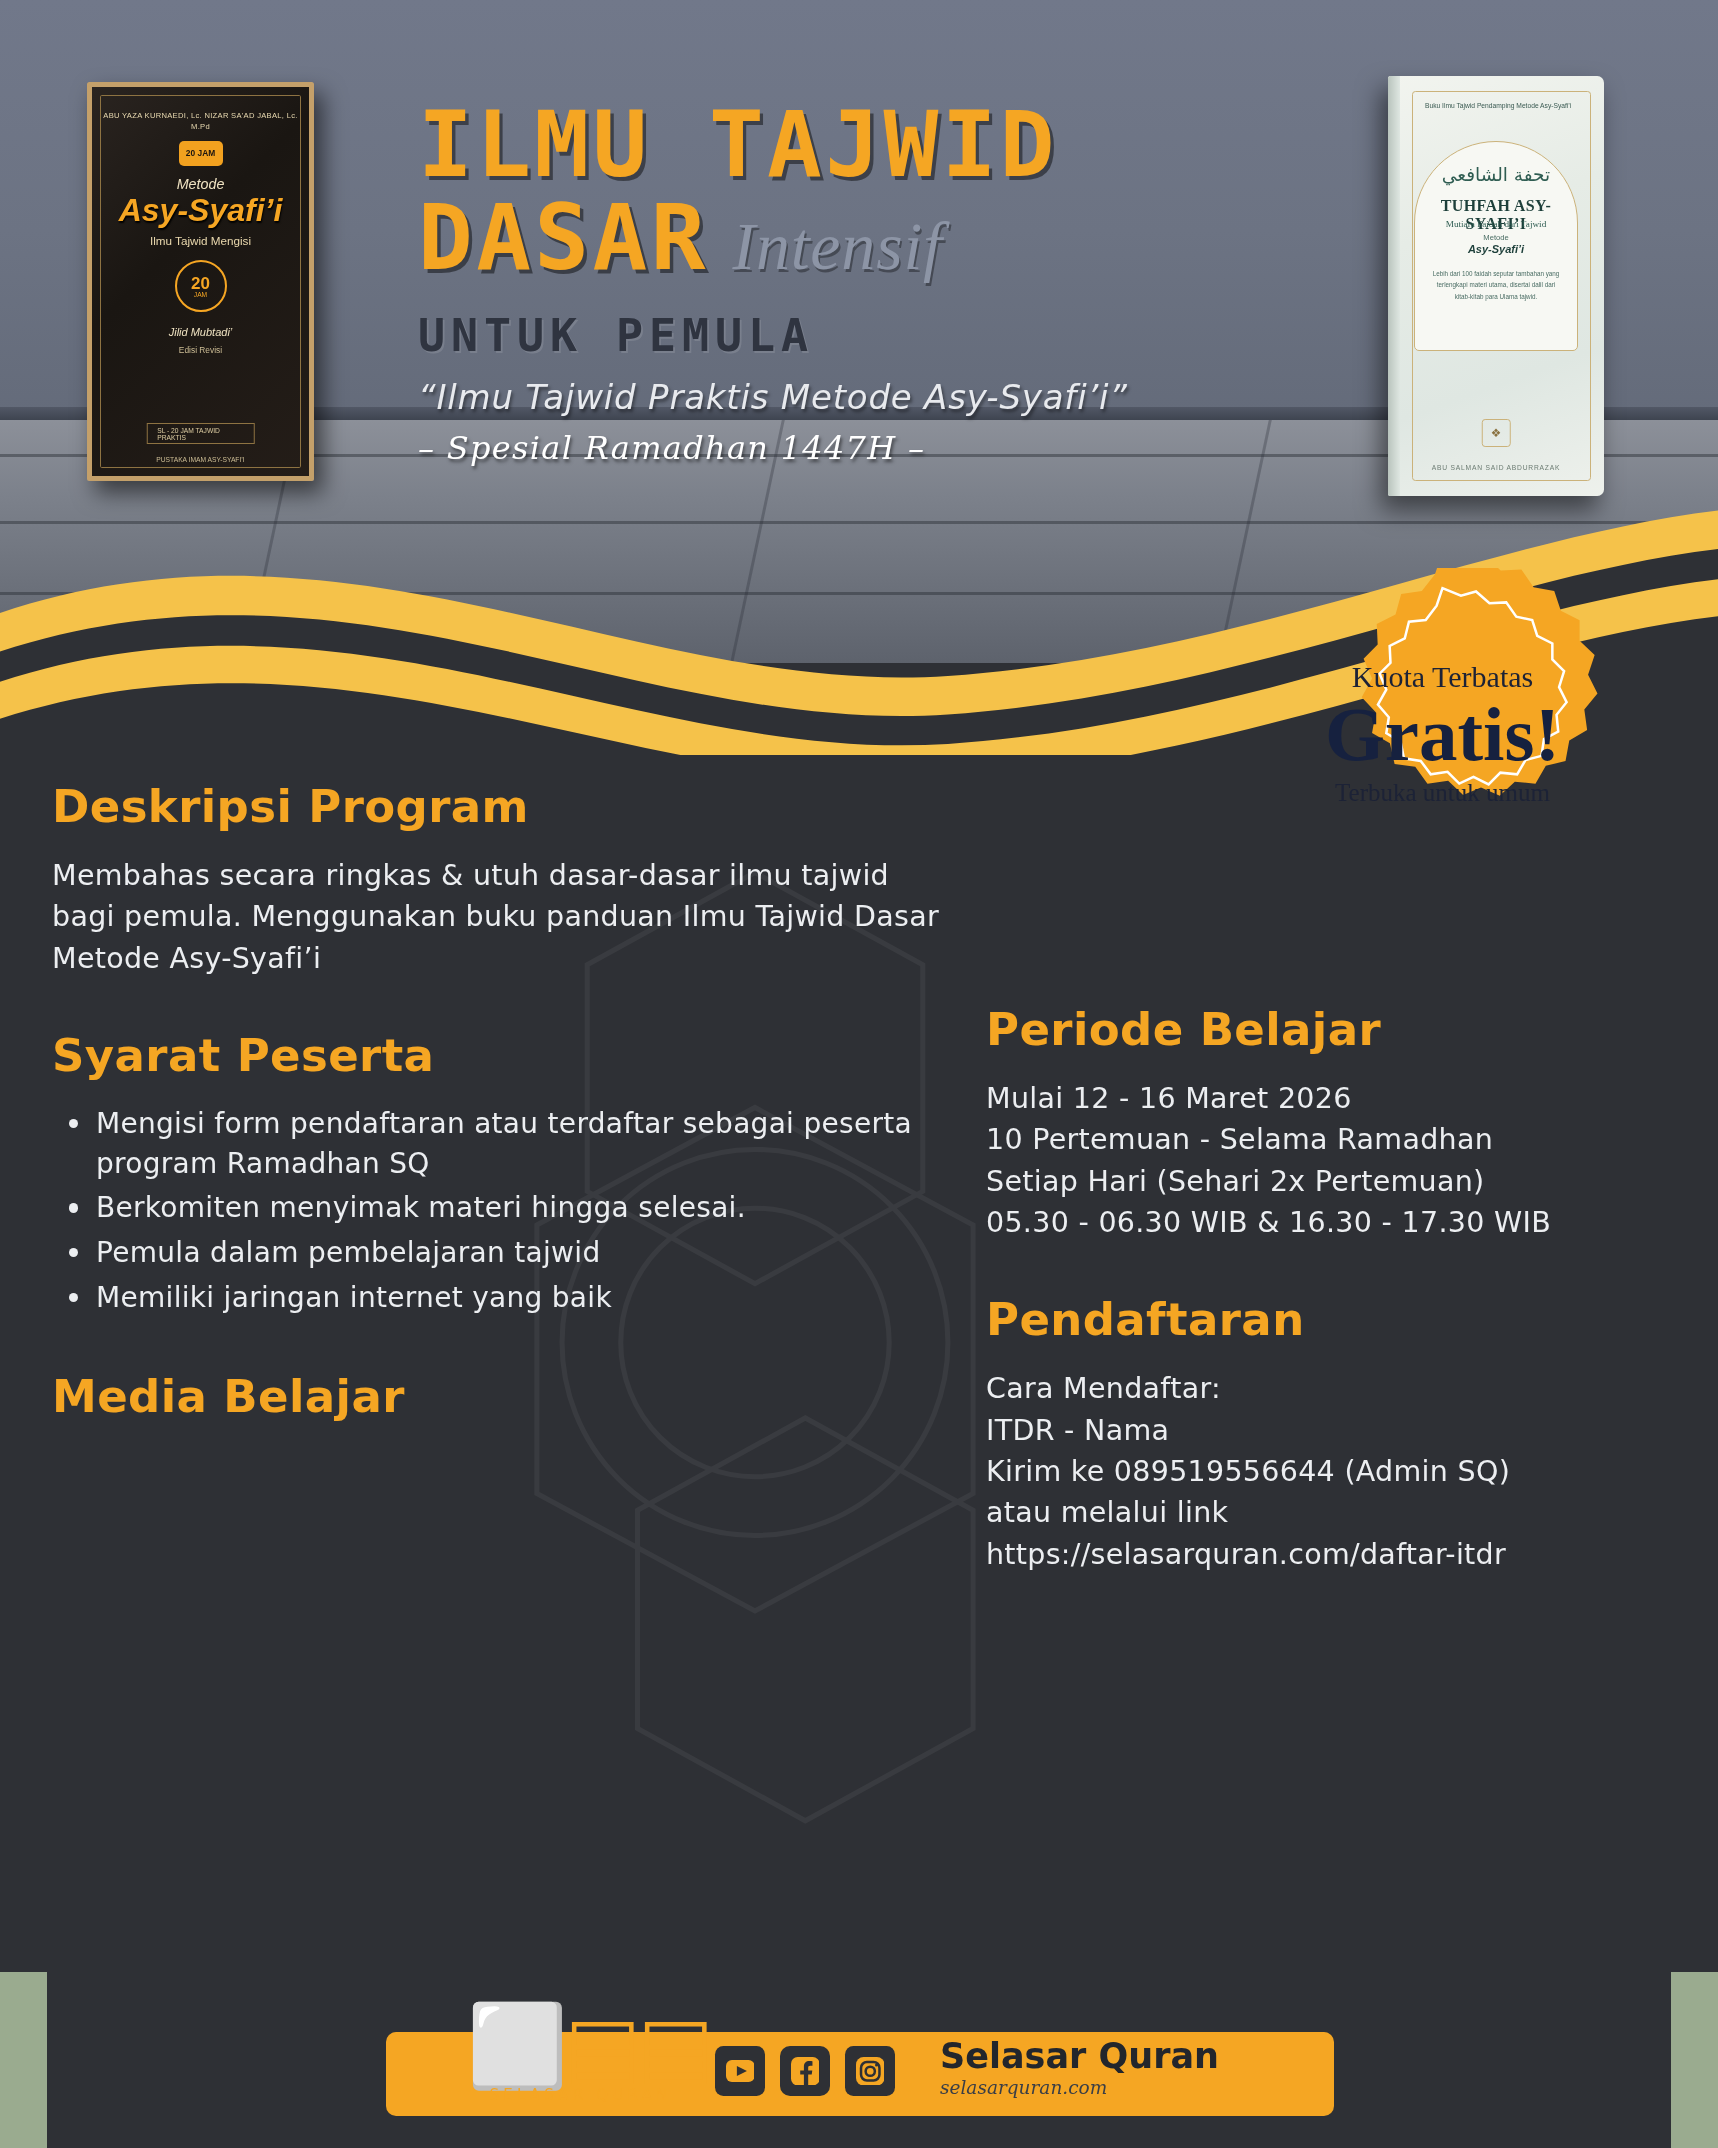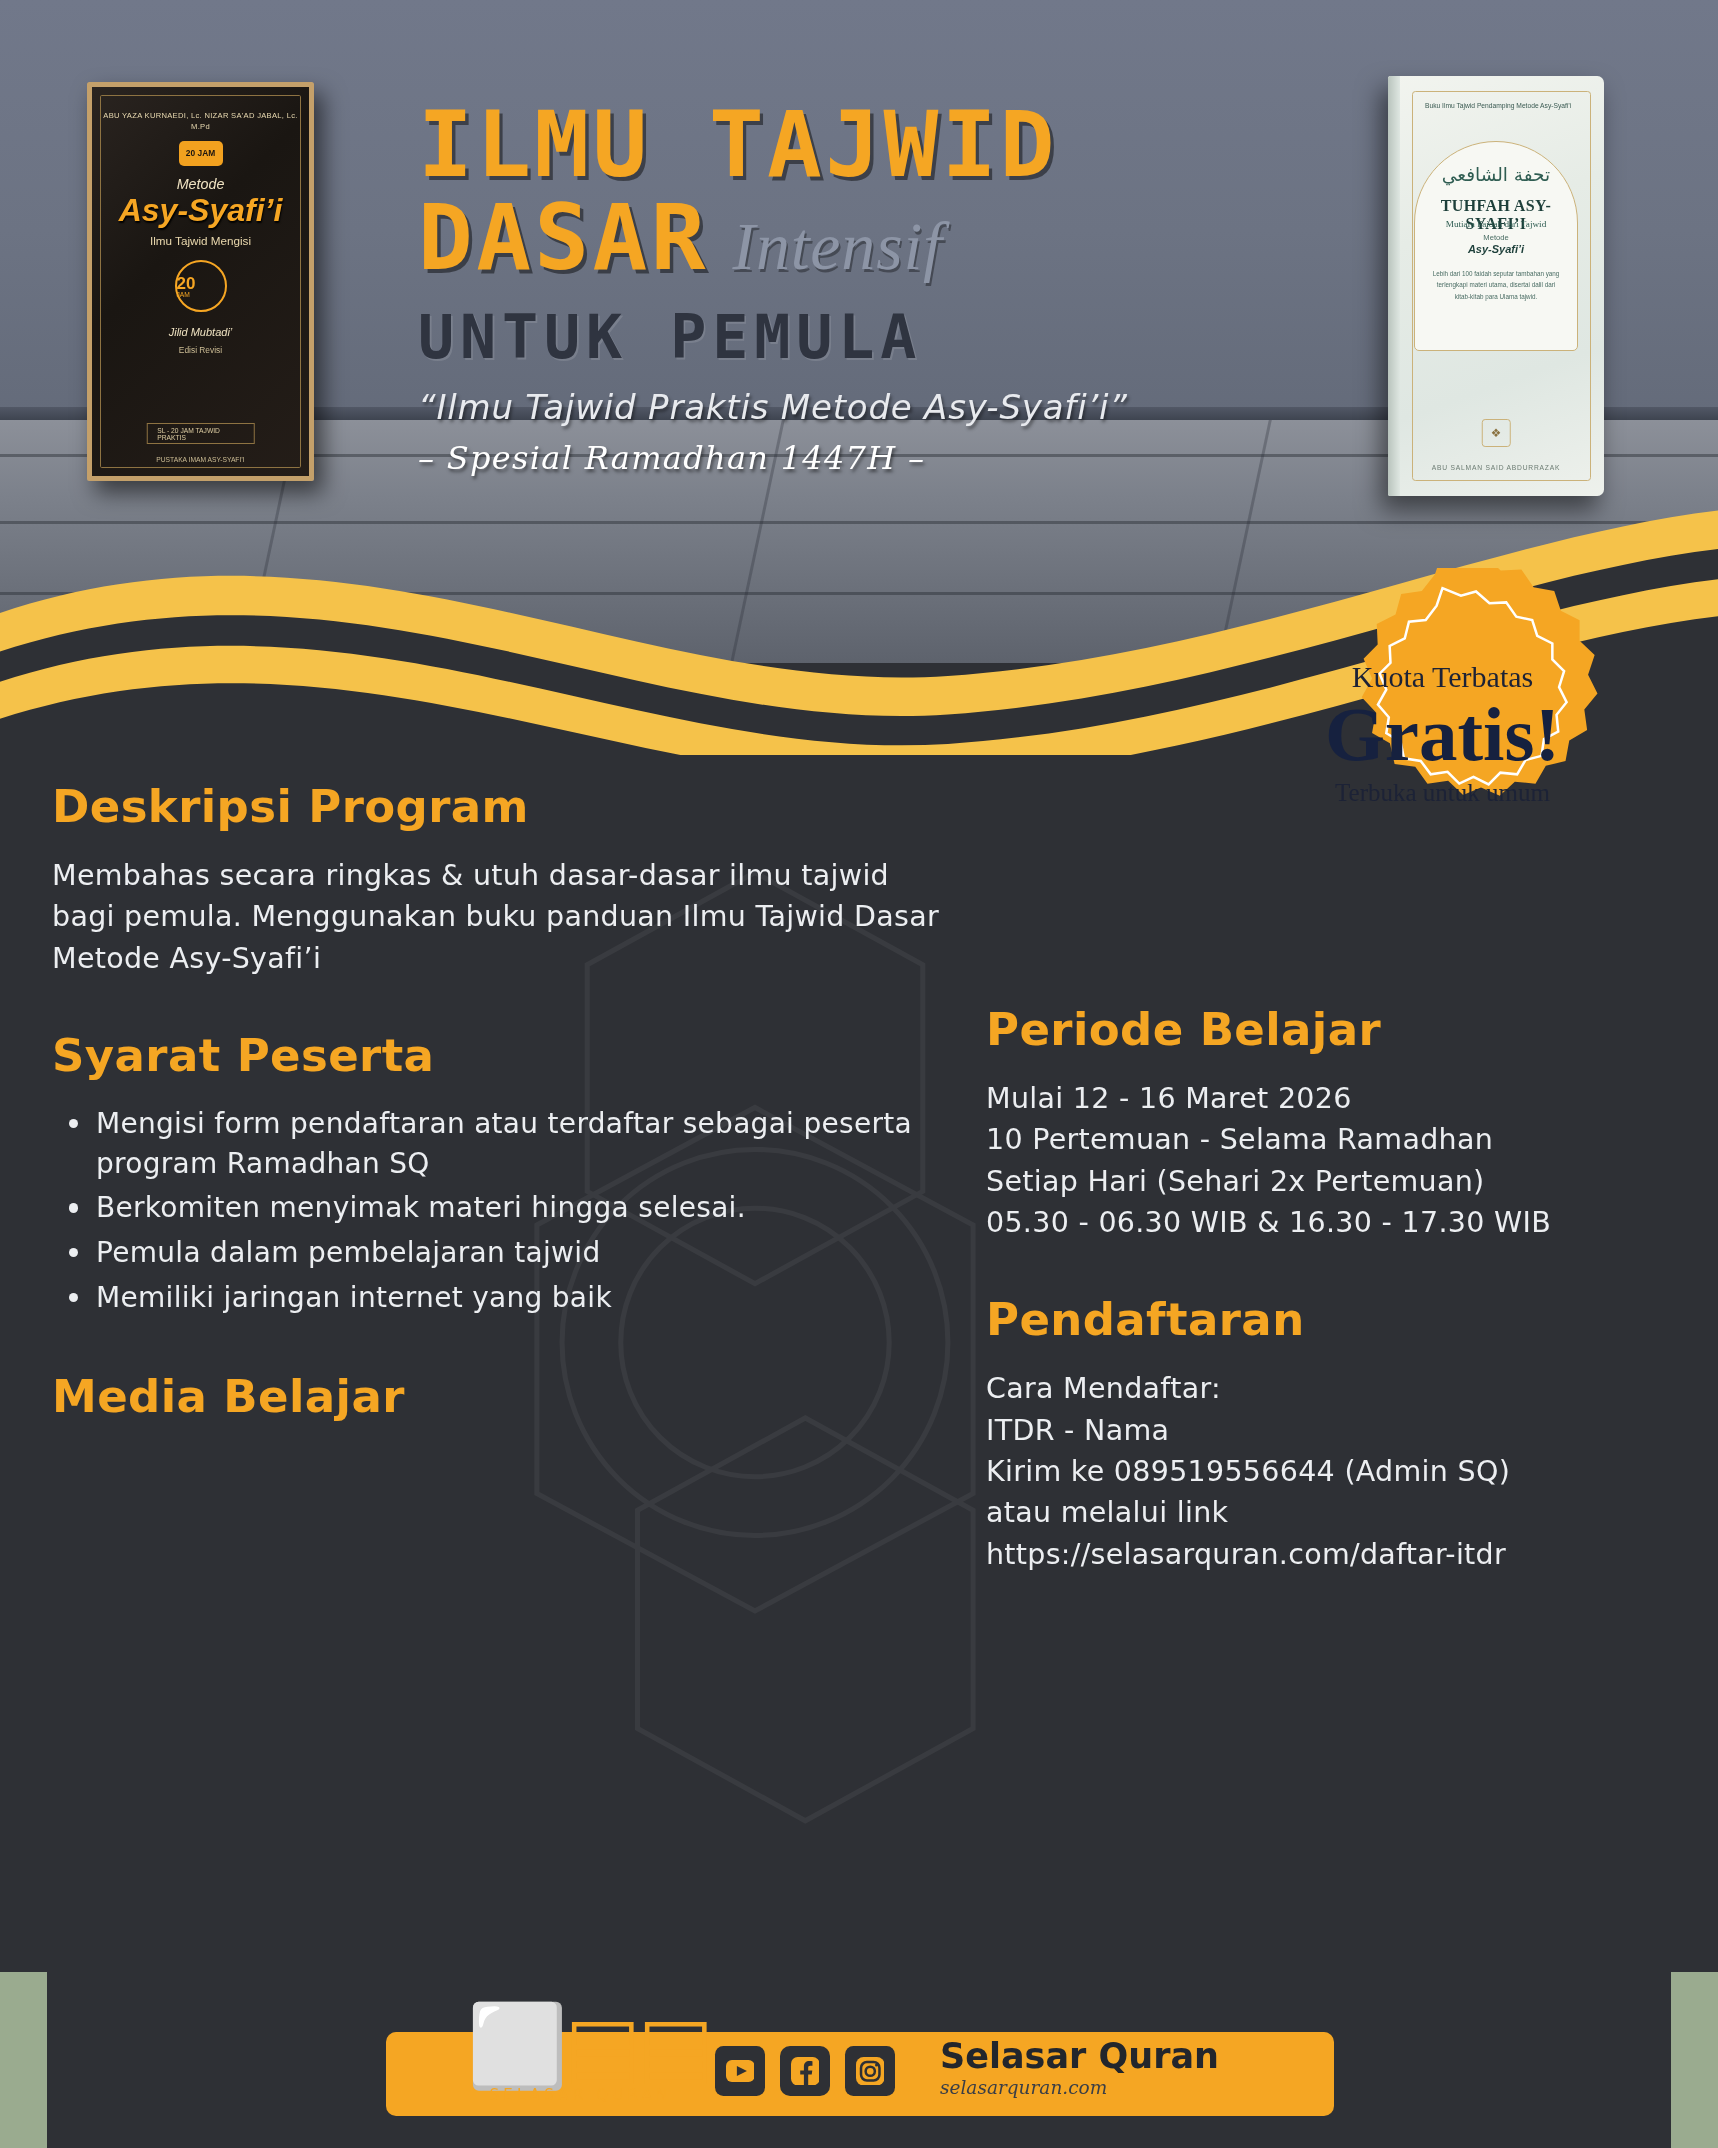--- a/index.html
+++ b/index.html
@@ -61,21 +61,21 @@
   }
   .book-left .inner {
     position:absolute; inset:8.4px; border:1.7px solid #8e7342; border-radius:1.7px;
     display:flex; flex-direction:column; align-items:center; padding-top:13.4px;
   }
   .bl-top { font-size:7.6px; color:#e8d9b0; letter-spacing:0.3px; text-align:center; line-height:1.5; }
   .bl-badge { margin-top:8.4px; width:44px; height:25px; border-radius:5px; background:#f2a11f; color:#1a1410; font-size:8.4px; font-weight:bold; display:flex; align-items:center; justify-content:center; }
   .bl-metode { margin-top:10px; font-size:14.3px; color:#f0e3c2; font-style:italic; }
   .bl-title { font-size:32px; color:#f6a623; font-weight:bold; font-style:italic; line-height:1; margin-top:1.7px; text-shadow:0.8px 1.7px 1.7px #000; }
   .bl-sub { margin-top:8.4px; font-size:11.7px; color:#ead9ae; }
-  .bl-circle { margin-top:13.4px; width:52px; height:52px; border-radius:50%; border:2.5px solid #f6a623; color:#f6a623; display:flex; flex-direction:column; align-items:flex-start; justify-content:center; font-size:17px; font-weight:bold; line-height:1; }
+  .bl-circle { margin-top:13.4px; width:52px; height:52px; border-radius:50%; border:2.5px solid #f6a623; color:#f6a623; display:flex; flex-direction:column; align-items:center; justify-content:center; font-size:17px; font-weight:bold; line-height:1; }
   .bl-circle small { font-size:6.7px; font-weight:normal; }
   .bl-author { margin-top:13.4px; font-size:11px; color:#f0e3c2; font-style:italic; }
   .bl-ed { margin-top:6.7px; font-size:8.4px; color:#cdbd95; }
   .bl-bottom { position:absolute; bottom:13.4px; left:0; width:100%; text-align:center; font-size:6.7px; color:#cdbd95; }
   .bl-box { position:absolute; bottom:32px; left:50%; transform:translateX(-50%); border:0.8px solid #8e7342; padding:2.5px 10px; font-size:6.7px; color:#ddcda2; }
 
   
   .book-right {
     position:absolute; right:114px; top:76px;
     width:216px; height:420px;
@@ -117,24 +117,24 @@
     font-family:Liberation Serif, serif;
     font-style:italic;
     font-size:68px;
     color:#8d95a6;
     letter-spacing:0.8px;
     text-shadow:1.7px 2.5px 0 rgba(0,0,0,.35);
   }
   .h2 {
     font-family:"DejaVu Sans Mono", monospace;
     font-weight:bold;
-    font-size:60px;
+    font-size:45px;
     letter-spacing:5.9px;
     color:#2f3440;
-    margin-top:16px;
+    margin-top:23px;
     text-shadow:1.7px 1.7px 0 rgba(255,255,255,.12);
   }
   .h3 {
     margin-top:15px;
     font-family:"DejaVu Sans", sans-serif;
     font-style:italic;
     font-size:34px;
     color:#e8eaee;
     letter-spacing:0.8px;
     text-shadow:1.7px 2.5px 3.4px rgba(0,0,0,.45);

